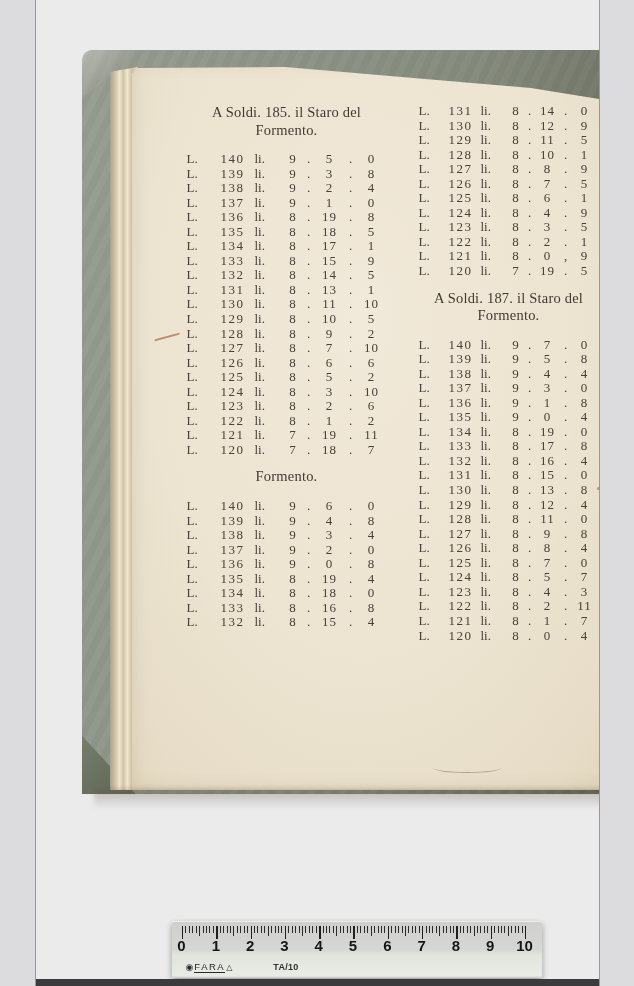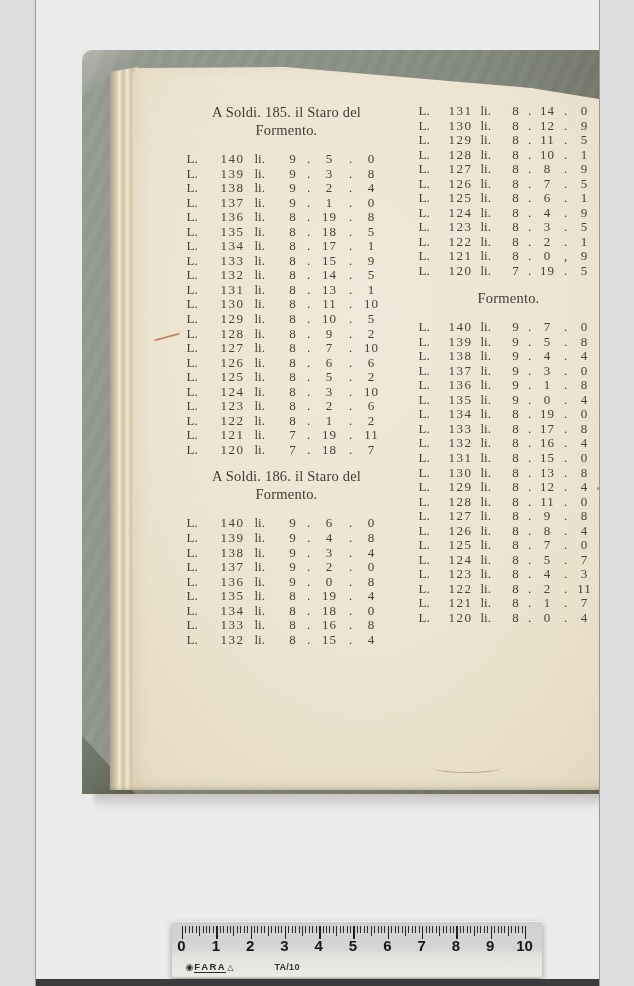--- a/index.html
+++ b/index.html
@@ -71,21 +71,21 @@
     box-shadow:0 3px 6px rgba(0,0,0,.35),inset 0 1px 0 rgba(255,255,255,.6);}
   .t-mm,.t-half,.t-cm{position:absolute;left:10px;top:5px;width:345px;}
   .t-mm{height:7px;background:repeating-linear-gradient(to right,#2b2b2b 0 1px,transparent 1px 3.43px);}
   .t-half{height:10px;background:repeating-linear-gradient(to right,#2b2b2b 0 1px,transparent 1px 17.15px);}
   .t-cm{height:13px;background:repeating-linear-gradient(to right,#1f1f1f 0 1.4px,transparent 1.4px 34.3px);}
   .ruler-numbers{position:absolute;left:0;top:16px;width:100%;height:18px;}
   .rnum{position:absolute;width:26px;text-align:center;font-size:15px;font-weight:700;color:#161616;}
   .ruler-brand{position:absolute;left:14px;top:40px;display:flex;align-items:center;
     font-size:9.5px;color:#2a2a2a;}
   .brand-logo{font-size:9px;margin-right:1px;}
-  .brand-name{letter-spacing:1.5px;border-bottom:1px solid #2a2a2a;font-weight:700;}
+  .brand-name{letter-spacing:1.5px;border-bottom:1px solid #2a2a2a;font-weight:400;}
   .brand-tri{font-size:8px;margin-left:1px;}
   .brand-model{margin-left:41px;font-size:9px;font-weight:700;letter-spacing:.3px;color:#333;}
   .bottom-strip{position:absolute;left:0;top:979px;width:634px;height:7px;background:#3b3b3d;}
 </style>
 </head>
 <body>
 
 <div class="stage">
   <div class="cover">
     <div class="cover-texture"></div>
@@ -306,21 +306,20 @@
             <span class="cN">120</span>
             <span class="cU">li.</span>
             <span class="cA">7</span>
             <span class="cP">.</span>
             <span class="cB">18</span>
             <span class="cP">.</span>
             <span class="cC">7</span>
           </div>
         </div>
         <div class="sec-header">
-          <div class="hline">A Soldi. 186. il Staro del</div>
           <div class="hline">Formento.</div>
         </div>
         <div class="sec-rows">
           <div class="trow">
             <span class="cL">L.</span>
             <span class="cN">140</span>
             <span class="cU">li.</span>
             <span class="cA">9</span>
             <span class="cP">.</span>
             <span class="cB">6</span>
@@ -526,20 +525,21 @@
             <span class="cN">120</span>
             <span class="cU">li.</span>
             <span class="cA">7</span>
             <span class="cP">.</span>
             <span class="cB">19</span>
             <span class="cP">.</span>
             <span class="cC">5</span>
           </div>
         </div>
         <div class="sec-header">
+          <div class="hline">A Soldi. 187. il Staro del</div>
           <div class="hline">Formento.</div>
         </div>
         <div class="sec-rows">
           <div class="trow">
             <span class="cL">L.</span>
             <span class="cN">140</span>
             <span class="cU">li.</span>
             <span class="cA">9</span>
             <span class="cP">.</span>
             <span class="cB">7</span>

